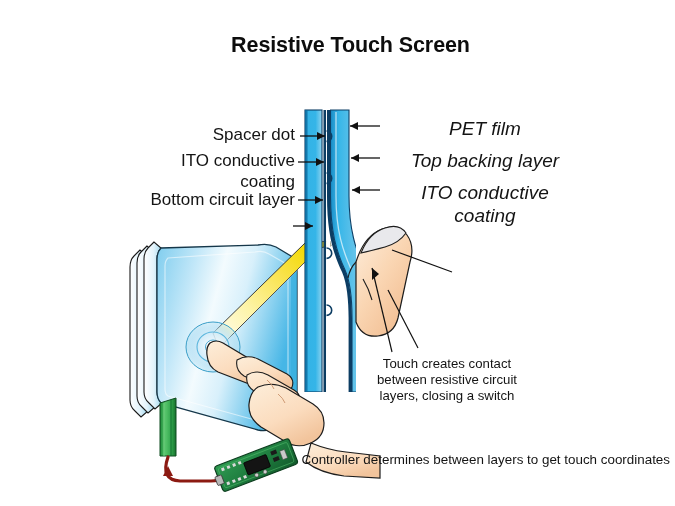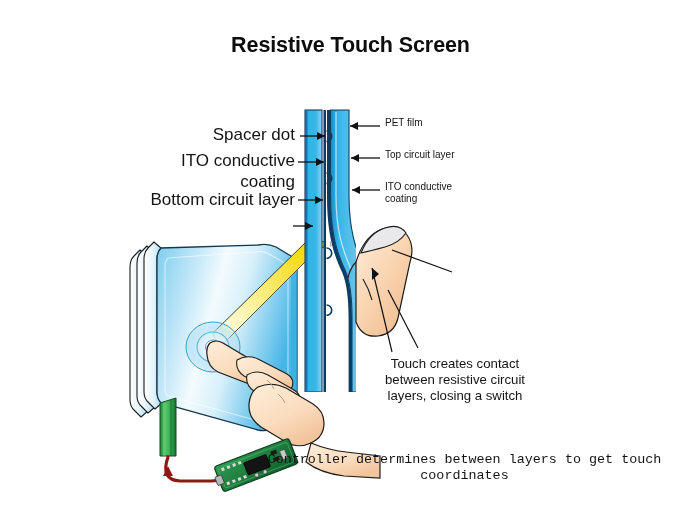--- a/index.html
+++ b/index.html
@@ -39,31 +39,31 @@
     left: 13px;
     top: 33px;
     width: 675px;
     text-align: center;
     font-size: 21.5px;
     font-weight: bold;
     letter-spacing: -0.1px;
     color: #0d0d0d;
   }
   .lbl-left  { text-align: right; font-size: 17px; }
-  .lbl-right { text-align: left;  font-size: 10px; }
-  .lbl-ctr   { text-align: center; font-size: 13.2px; padding-left: 8px; }
+  .lbl-right { text-align: center;  font-size: 19px; font-style: italic; }
+  .lbl-ctr   { text-align: center; font-size: 13.2px; }
   #label-spacer-dot        { left: 120px; top: 125px;  width: 175px; }
   #label-ito-bottom        { left: 120px; top: 151px;  width: 175px; }
   #label-bottom-circuit    { left: 110px; top: 190px;  width: 185px; }
   #label-backing-panel     { left: 110px; top: 216px;  width: 185px; }
   #label-pet-film          { left: 385px; top: 117px;  width: 200px; }
   #label-top-circuit       { left: 385px; top: 149px;  width: 200px; }
   #label-ito-top           { left: 385px; top: 181px;  width: 200px; }
   #label-touch-note        { left: 352px; top: 356px;  width: 190px; text-align: center; }
-  #label-controller-note   { left: 267px; top: 452px;  width: 395px; text-align: center; font-size: 13.4px; font-family: Liberation Mono, monospace; }
+  #label-controller-note   { left: 275px; top: 452px;  width: 395px; text-align: right; font-size: 13.4px; }
 </style>
 </head>
 <body>
 
 <div id="stage">
 
   <div id="page-title">Resistive Touch Screen</div>
 
   <svg id="figure-svg" viewBox="0 0 675 506">
     <defs>
@@ -294,21 +294,21 @@
     </g>
 
   </svg>
 
   <div class="lbl lbl-left" id="label-spacer-dot">Spacer dot</div>
   <div class="lbl lbl-left" id="label-ito-bottom">ITO conductive
 coating</div>
   <div class="lbl lbl-left" id="label-bottom-circuit">Bottom circuit layer</div>
 
   <div class="lbl lbl-right" id="label-pet-film">PET film</div>
-  <div class="lbl lbl-right" id="label-top-circuit">Top circuit layer</div>
+  <div class="lbl lbl-right" id="label-top-circuit">Top backing layer</div>
   <div class="lbl lbl-right" id="label-ito-top">ITO conductive
 coating</div>
 
   <div class="lbl lbl-ctr" id="label-touch-note">Touch creates contact
 between resistive circuit
 layers, closing a switch</div>
   <div class="lbl" id="label-controller-note">Controller determines between layers to get touch coordinates</div>
 
 </div>
 

